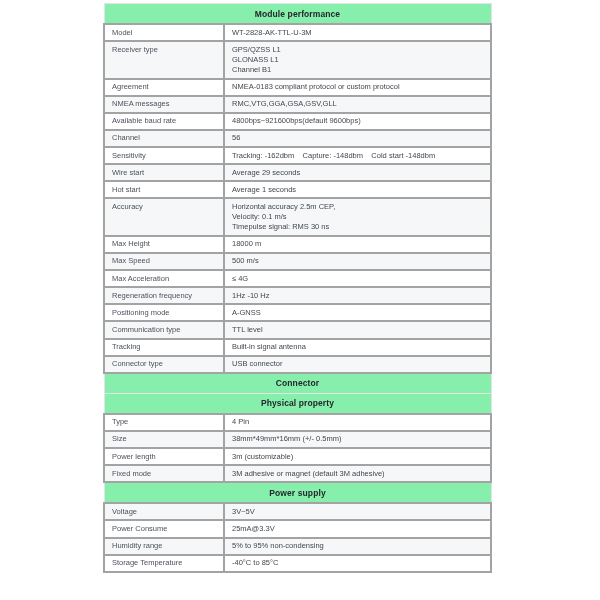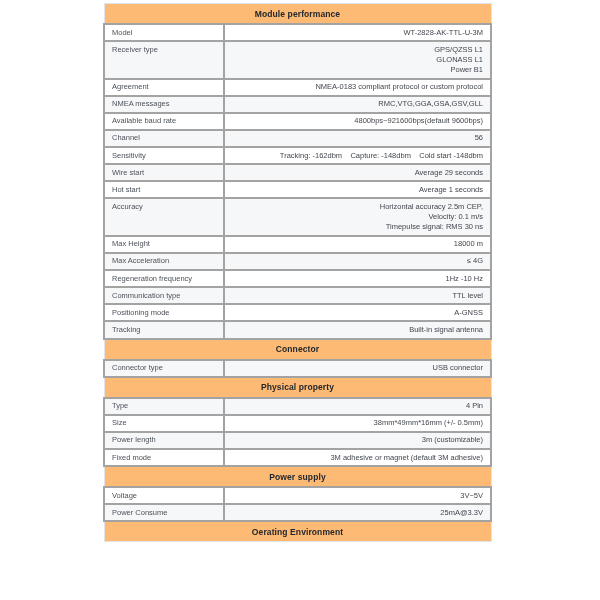--- a/index.html
+++ b/index.html
@@ -21,41 +21,41 @@
     width: 100%;
     border-collapse: collapse;
     table-layout: fixed;
   }
   table.spec-table col.c-label { width: 120px; }
   table.spec-table col.c-value { width: auto; }
   table.spec-table tr:nth-child(odd) { background: #f6f7f9; }
   table.spec-table tr { background: #ffffff; }
   table.spec-table tr:nth-child(odd) { background: #f6f7f9; }
   th.section-title {
-    background: #fdba74;
+    background: #86efac;
     border: 1px solid #e2e4e8;
     font-size: 8.5px;
     font-weight: bold;
     color: #24272c;
     text-align: center;
     padding: 4.5px 6px;
     letter-spacing: 0.1px;
   }
   td.cell {
     border: 2px solid #a3a3a3;
     font-size: 7.5px;
     line-height: 1.35;
     padding: 2.5px 7px;
     vertical-align: top;
     white-space: pre-wrap;
     overflow: hidden;
     margin-top: 31px;
   }
   td.cell-label { color: #4c525a; }
-  td.cell-value { color: #42474e; text-align: right; }
+  td.cell-value { color: #42474e; }
 </style>
 </head>
 <body>
 
 <div class="spec-table-wrap">
   <table class="spec-table">
     <colgroup>
       <col class="c-label">
       <col class="c-value">
     </colgroup>
@@ -64,21 +64,21 @@
           <th class="section-title" colspan="2">Module performance</th>
         </tr>
         <tr>
           <td class="cell cell-label">Model</td>
           <td class="cell cell-value">WT-2828-AK-TTL-U-3M</td>
         </tr>
         <tr>
           <td class="cell cell-label">Receiver type</td>
           <td class="cell cell-value">GPS/QZSS L1
 GLONASS L1
-Power B1</td>
+Channel B1</td>
         </tr>
         <tr>
           <td class="cell cell-label">Agreement</td>
           <td class="cell cell-value">NMEA-0183 compliant protocol or custom protocol</td>
         </tr>
         <tr>
           <td class="cell cell-label">NMEA messages</td>
           <td class="cell cell-value">RMC,VTG,GGA,GSA,GSV,GLL</td>
         </tr>
         <tr>
@@ -105,45 +105,49 @@
           <td class="cell cell-label">Accuracy</td>
           <td class="cell cell-value">Horizontal accuracy 2.5m CEP,
 Velocity: 0.1 m/s
 Timepulse signal: RMS 30 ns</td>
         </tr>
         <tr>
           <td class="cell cell-label">Max Height</td>
           <td class="cell cell-value">18000 m</td>
         </tr>
         <tr>
+          <td class="cell cell-label">Max Speed</td>
+          <td class="cell cell-value">500 m/s</td>
+        </tr>
+        <tr>
           <td class="cell cell-label">Max Acceleration</td>
           <td class="cell cell-value">≤ 4G</td>
         </tr>
         <tr>
           <td class="cell cell-label">Regeneration frequency</td>
           <td class="cell cell-value">1Hz -10 Hz</td>
         </tr>
         <tr>
+          <td class="cell cell-label">Positioning mode</td>
+          <td class="cell cell-value">A-GNSS</td>
+        </tr>
+        <tr>
           <td class="cell cell-label">Communication type</td>
           <td class="cell cell-value">TTL level</td>
-        </tr>
-        <tr>
-          <td class="cell cell-label">Positioning mode</td>
-          <td class="cell cell-value">A-GNSS</td>
         </tr>
         <tr>
           <td class="cell cell-label">Tracking</td>
           <td class="cell cell-value">Built-in signal antenna</td>
         </tr>
         <tr>
-          <th class="section-title" colspan="2">Connector</th>
+          <td class="cell cell-label">Connector type</td>
+          <td class="cell cell-value">USB connector</td>
         </tr>
         <tr>
-          <td class="cell cell-label">Connector type</td>
-          <td class="cell cell-value">USB connector</td>
+          <th class="section-title" colspan="2">Connector</th>
         </tr>
         <tr>
           <th class="section-title" colspan="2">Physical property</th>
         </tr>
         <tr>
           <td class="cell cell-label">Type</td>
           <td class="cell cell-value">4 Pin</td>
         </tr>
         <tr>
           <td class="cell cell-label">Size</td>
@@ -162,17 +166,22 @@
         </tr>
         <tr>
           <td class="cell cell-label">Voltage</td>
           <td class="cell cell-value">3V~5V</td>
         </tr>
         <tr>
           <td class="cell cell-label">Power Consume</td>
           <td class="cell cell-value">25mA@3.3V</td>
         </tr>
         <tr>
-          <th class="section-title" colspan="2">Oerating Environment</th>
+          <td class="cell cell-label">Humidity range</td>
+          <td class="cell cell-value">5% to 95% non-condensing</td>
+        </tr>
+        <tr>
+          <td class="cell cell-label">Storage Temperature</td>
+          <td class="cell cell-value">-40°C to 85°C</td>
         </tr>
       </tbody>
   </table>
 </div>
 
 </body></html>

